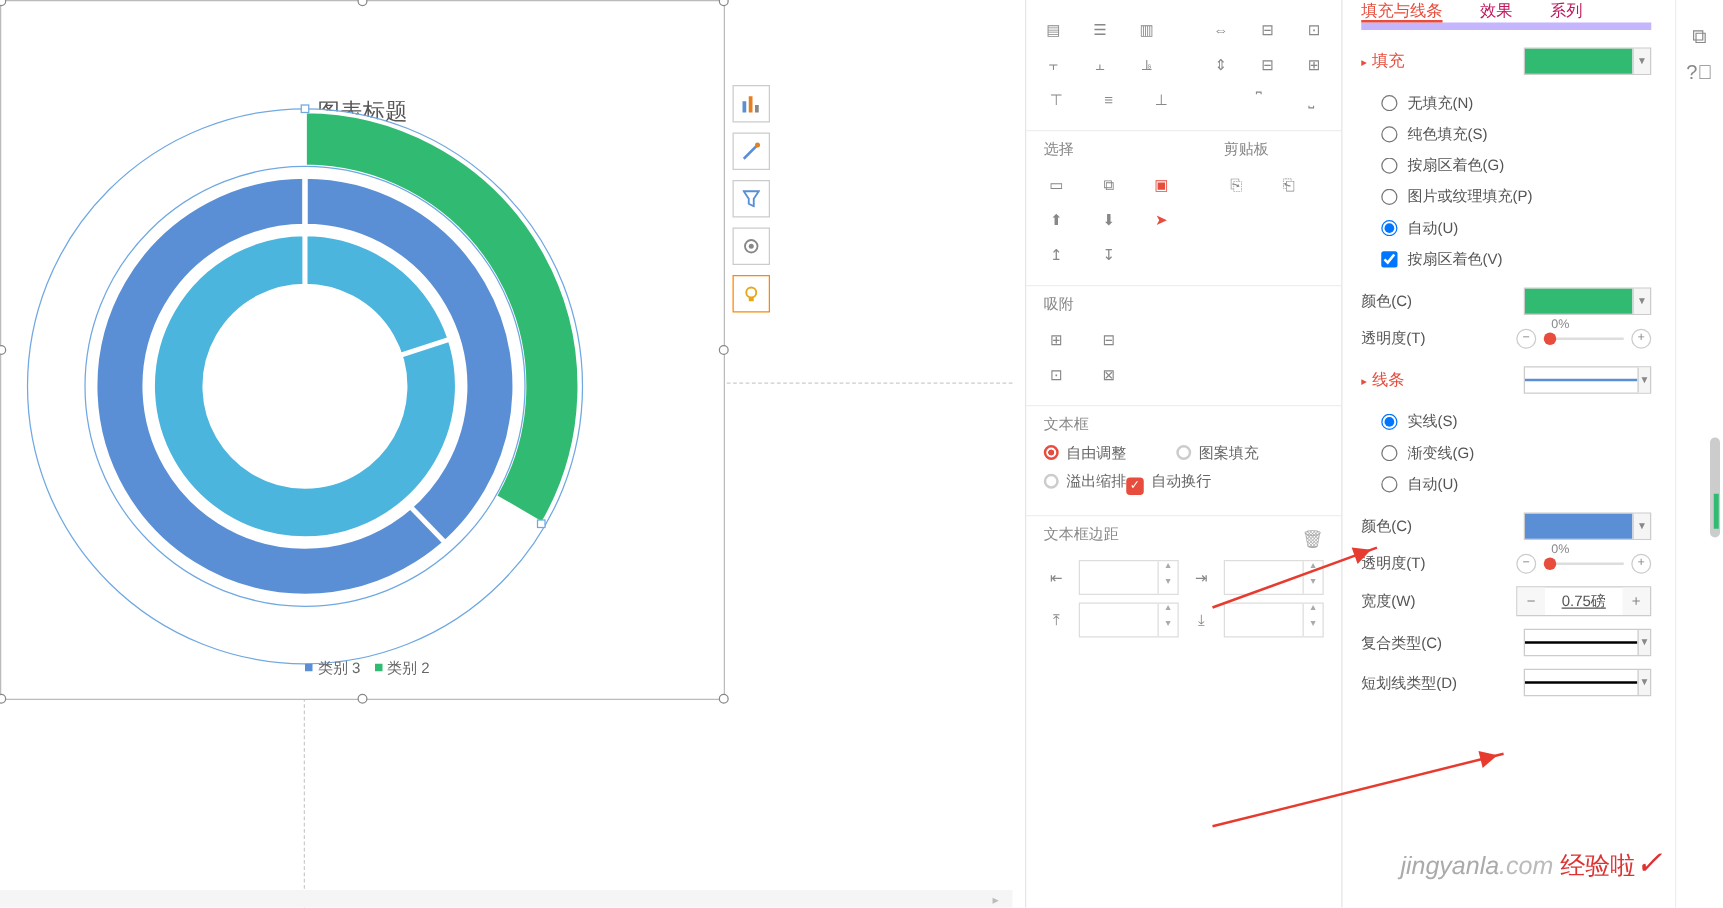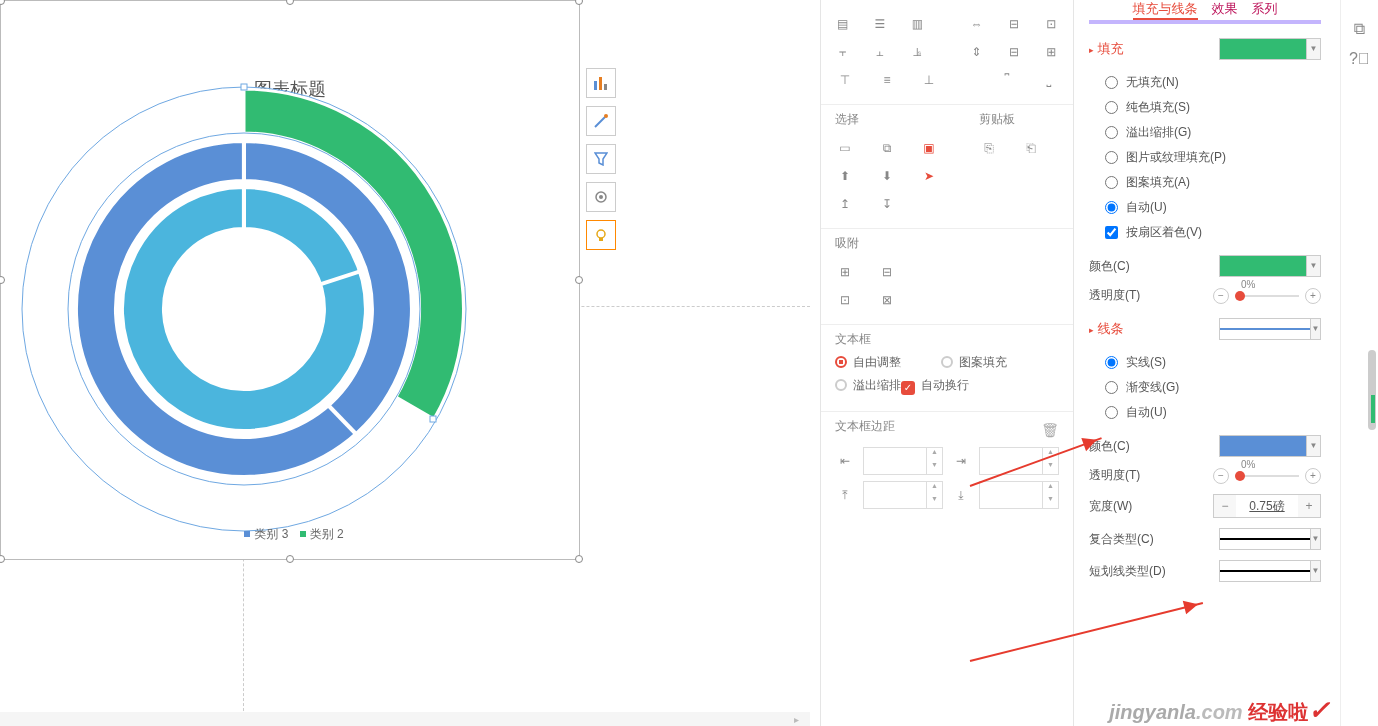--- a/index.html
+++ b/index.html
@@ -31,21 +31,21 @@
 .radio-dot.on { border-color: #e74c3c; background: radial-gradient(circle,#e74c3c 40%,transparent 45%); }
 .check-sq { display: inline-block; width: 14px; height: 14px; border-radius: 3px; background: #e74c3c; color: #fff; font-size: 10px; text-align: center; line-height: 14px; margin-right: 6px; vertical-align: -2px; }
 .margin-row { display: flex; align-items: center; gap: 8px; margin: 6px 0; }
 .num-input { width: 80px; height: 28px; border: 1px solid #ddd; display: flex; }
 .num-input .fld { flex: 1; }
 .num-input .sp { width: 16px; border-left: 1px solid #ddd; display: flex; flex-direction: column; }
 .num-input .sp span { flex: 1; font-size: 7px; text-align: center; color: #aaa; }
 .trash { color: #aaa; font-size: 14px; margin-left: auto; }
 
 .right-panel { position: absolute; left: 1075px; top: 0; width: 260px; height: 726px; padding: 0 14px; font-size: 12px; color: #555; overflow: hidden; }
-.tabs { display: flex; gap: 14px; border-bottom: 4px solid #c4b5fd; height: 24px; font-size: 13px; justify-content: center; }
+.tabs { display: flex; gap: 30px; border-bottom: 6px solid #c4b5fd; height: 24px; font-size: 13px; }
 .tabs .tab { color: #be185d; cursor: pointer; }
 .tabs .tab.active { color: #e74c3c; border-bottom: 2px solid #e74c3c; }
 .sec-head { color: #e74c3c; font-size: 13px; margin: 14px 0 10px; cursor: pointer; display: flex; align-items: center; justify-content: space-between; }
 .sec-head .tri { font-size: 9px; margin-right: 4px; }
 .swatch { width: 102px; height: 22px; border: 1px solid #ccc; display: flex; cursor: pointer; }
 .swatch .c { flex: 1; }
 .swatch .dd { width: 14px; border-left: 1px solid #ccc; background: #f5f5f5; text-align: center; font-size: 8px; color: #888; line-height: 20px; }
 .opt-row { padding: 4px 0 4px 16px; display: flex; align-items: center; }
 .opt-row input[type=radio], .opt-row input[type=checkbox] { margin-right: 8px; }
 .prop-row { display: flex; align-items: center; justify-content: space-between; margin: 10px 0; }
@@ -61,21 +61,21 @@
 
 .far-right { position: absolute; left: 1340px; top: 0; width: 38px; height: 726px; border-left: 1px solid #eee; padding-top: 10px; }
 .far-right .fi { width: 22px; height: 22px; margin: 8px auto; display: flex; align-items: center; justify-content: center; color: #888; cursor: pointer; }
 
 .scrolltrack { position: absolute; left: 1368px; top: 350px; width: 8px; height: 80px; background: #ccc; border-radius: 4px; }
 .scrollaccent { position: absolute; left: 1371px; top: 395px; width: 4px; height: 28px; background: #31bb72; }
 
 .arrow { position: absolute; height: 2px; background: #e63b2e; transform-origin: left center; }
 .arrow::after { content: ""; position: absolute; right: -2px; top: -6px; border: 7px solid transparent; border-left: 14px solid #e63b2e; }
 
-.watermark { position: absolute; right: 48px; bottom: 0; font-size: 20px; font-weight: bold; font-style: italic; color: #aaa; }
+.watermark { position: absolute; right: 48px; bottom: 20px; font-size: 20px; font-weight: normal; font-style: italic; color: #aaa; }
 .watermark .cn { color: #d33; font-style: normal; }
 .watermark .ck { color: #d33; font-size: 26px; }
 
 .bottom-scroll { position: absolute; left: 0; bottom: 0; width: 810px; height: 14px; background: #f5f5f5; }
 .bottom-scroll .h { position: absolute; right: 6px; top: 2px; width: 10px; height: 10px; color: #bbb; font-size: 10px; }
 </style>
 </head>
 <body>
 
 <div class="canvas-area">
@@ -301,29 +301,25 @@
   <div class="opt-row">
       <input type="radio" name="fill" style="">
       <span>无填充(N)</span>
     </div>
   <div class="opt-row">
       <input type="radio" name="fill" style="">
       <span>纯色填充(S)</span>
     </div>
   <div class="opt-row">
       <input type="radio" name="fill" style="">
-      <span>溢出缩排(G)</span>
+      <span>按扇区着色(G)</span>
     </div>
   <div class="opt-row">
       <input type="radio" name="fill" style="">
       <span>图片或纹理填充(P)</span>
-    </div>
-  <div class="opt-row">
-      <input type="radio" name="fill" style="">
-      <span>图案填充(A)</span>
     </div>
   <div class="opt-row">
       <input type="radio" name="fill" checked="" style="">
       <span>自动(U)</span>
     </div>
   <div class="opt-row">
       <input type="checkbox" checked="" style="">
       <span>按扇区着色(V)</span>
     </div>
 

